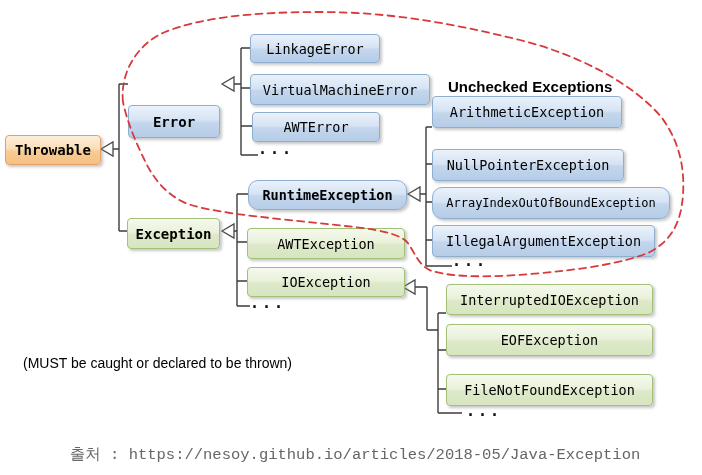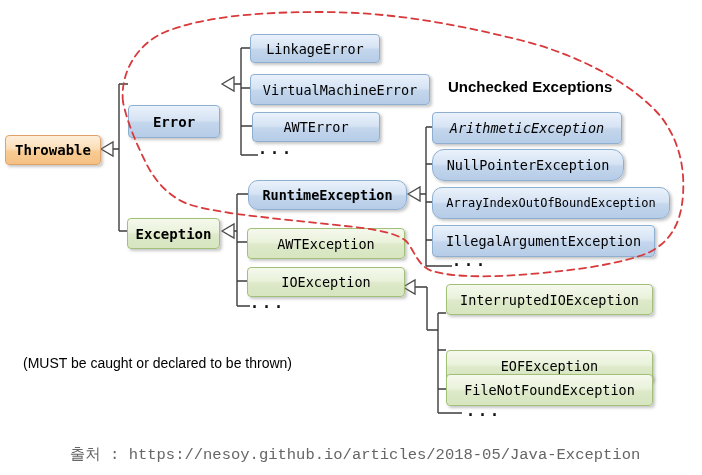--- a/index.html
+++ b/index.html
@@ -91,33 +91,33 @@
   <div class="dots" style="left:258px;top:140px;">...</div>
 
   <div class="box blue bold" style="left:248px;top:180px;width:157px;height:28px;font-size:13.5px;border-radius:10px;">RuntimeException</div>
 
   <div class="box green" style="left:247px;top:228px;width:156px;height:29px;">AWTException</div>
 
   <div class="box green" style="left:247px;top:267px;width:156px;height:28px;">IOException</div>
 
   <div class="dots" style="left:250px;top:294px;">...</div>
 
-  <div class="box blue" style="left:432px;top:112px;width:188px;height:30px;font-style:italic;">ArithmeticException</div>
+  <div class="box blue" style="left:432px;top:96px;width:188px;height:30px;">ArithmeticException</div>
 
-  <div class="box blue" style="left:432px;top:149px;width:190px;height:30px;border-radius:12px;">NullPointerException</div>
+  <div class="box blue" style="left:432px;top:149px;width:190px;height:30px;">NullPointerException</div>
 
   <div class="box blue small" style="left:432px;top:187px;width:236px;height:30px;">ArrayIndexOutOfBoundException</div>
 
   <div class="box blue" style="left:432px;top:225px;width:221px;height:30px;">IllegalArgumentException</div>
 
   <div class="dots" style="left:452px;top:252px;">...</div>
 
   <div class="box green" style="left:446px;top:284px;width:205px;height:29px;">InterruptedIOException</div>
 
-  <div class="box green" style="left:446px;top:350px;width:205px;height:30px;">EOFException</div>
+  <div class="box green" style="left:446px;top:324px;width:205px;height:30px;">EOFException</div>
 
   <div class="box green" style="left:446px;top:374px;width:205px;height:30px;">FileNotFoundException</div>
 
   <div class="dots" style="left:466px;top:402px;">...</div>
 
   <div class="note" style="left:448px;top:78px;font-size:15px;font-weight:bold;">Unchecked Exceptions</div>
 
 
   <div class="note" style="left:23px;top:355px;font-size:14px;">(MUST be caught or declared to be thrown)</div>
 

